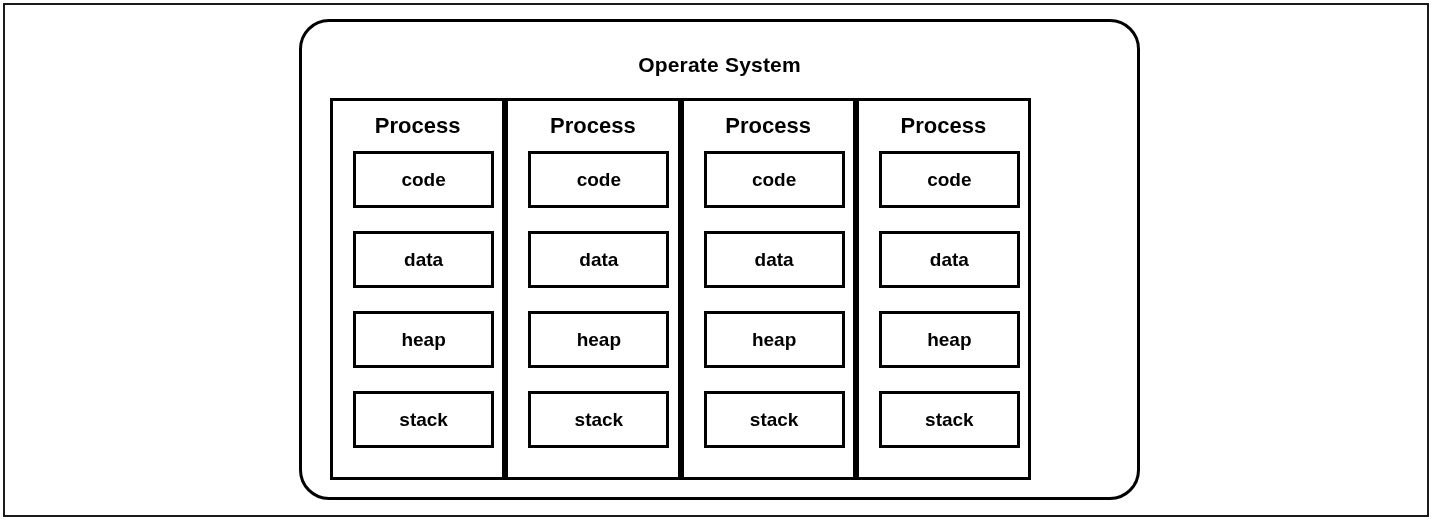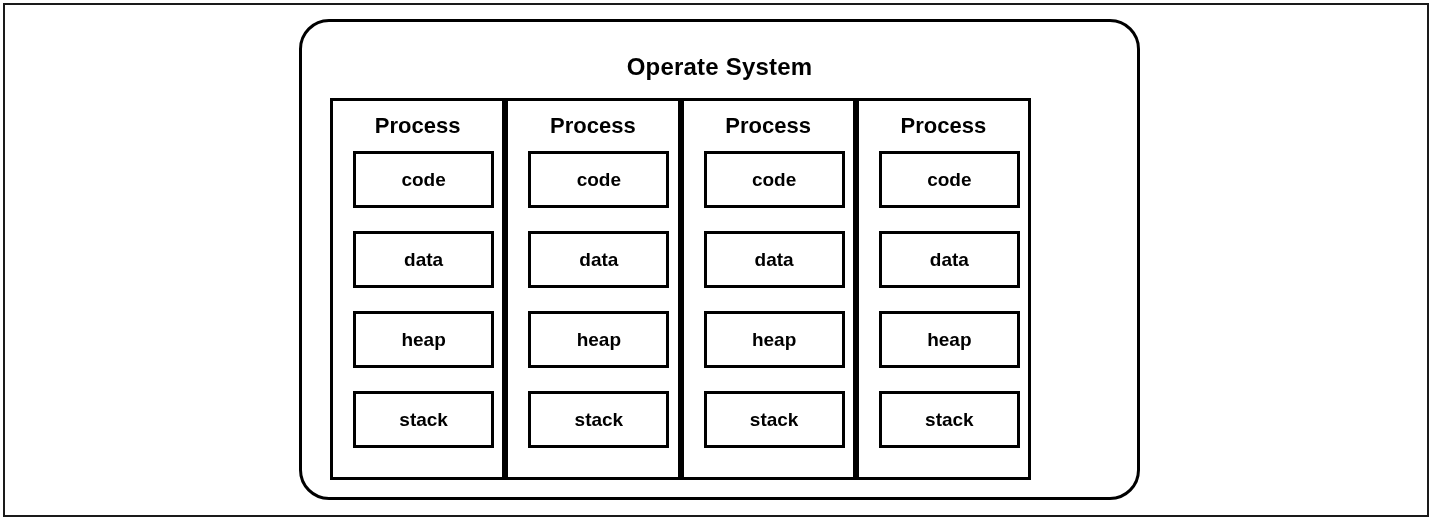--- a/index.html
+++ b/index.html
@@ -44,21 +44,21 @@
     border-radius: 30px;
     background: #ffffff;
   }
 
   .os-title {
     position: absolute;
     left: 0;
     top: 31px;
     width: 100%;
     text-align: center;
-    font-size: 24px;
+    font-size: 21px;
     font-weight: bold;
     color: #000000;
     letter-spacing: 0.2px;
     white-space: nowrap;
   }
 
   
   .process-row {
     position: absolute;
     left: 28px;

